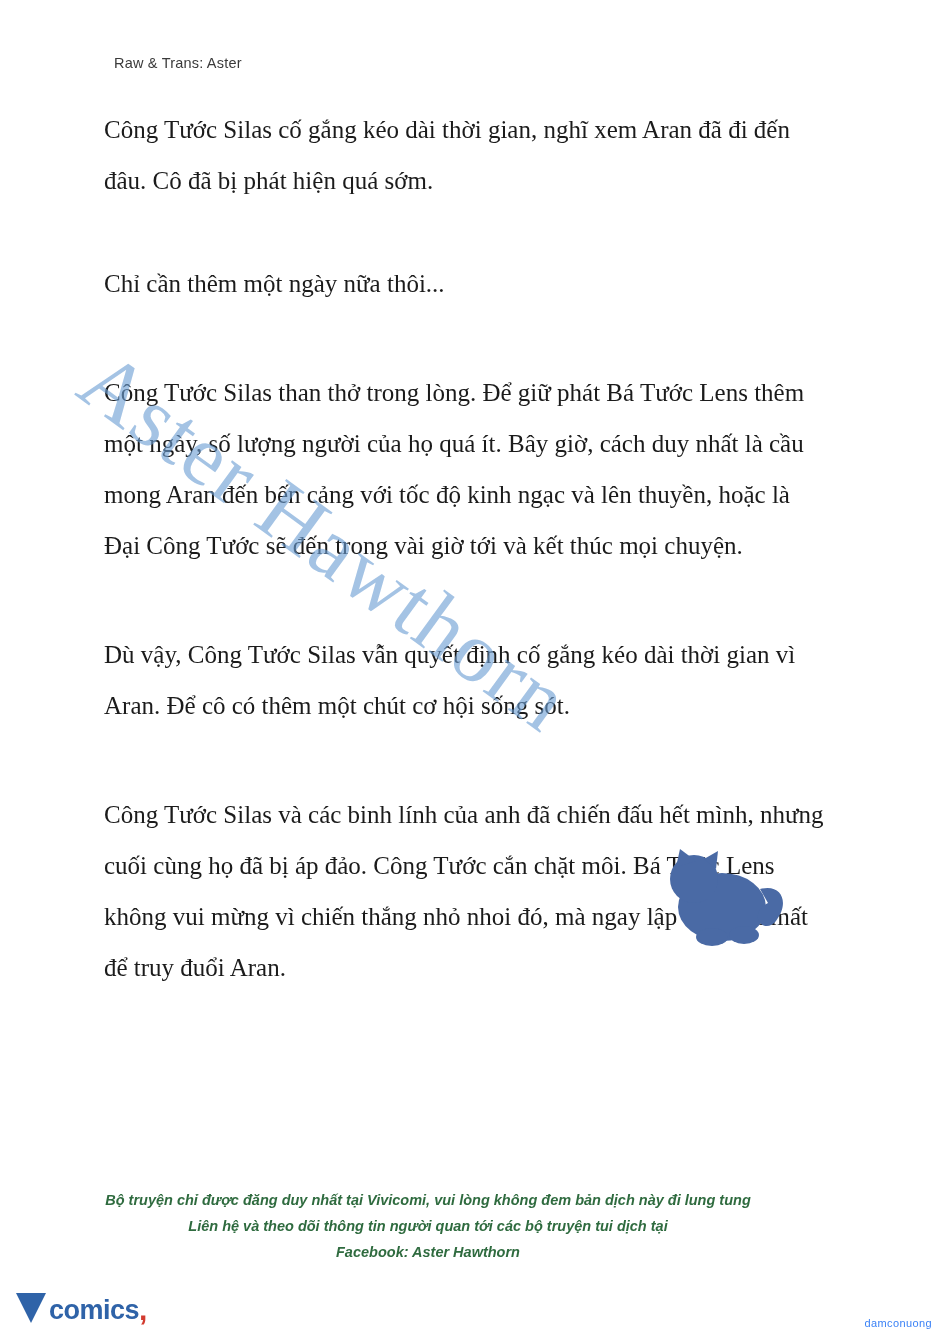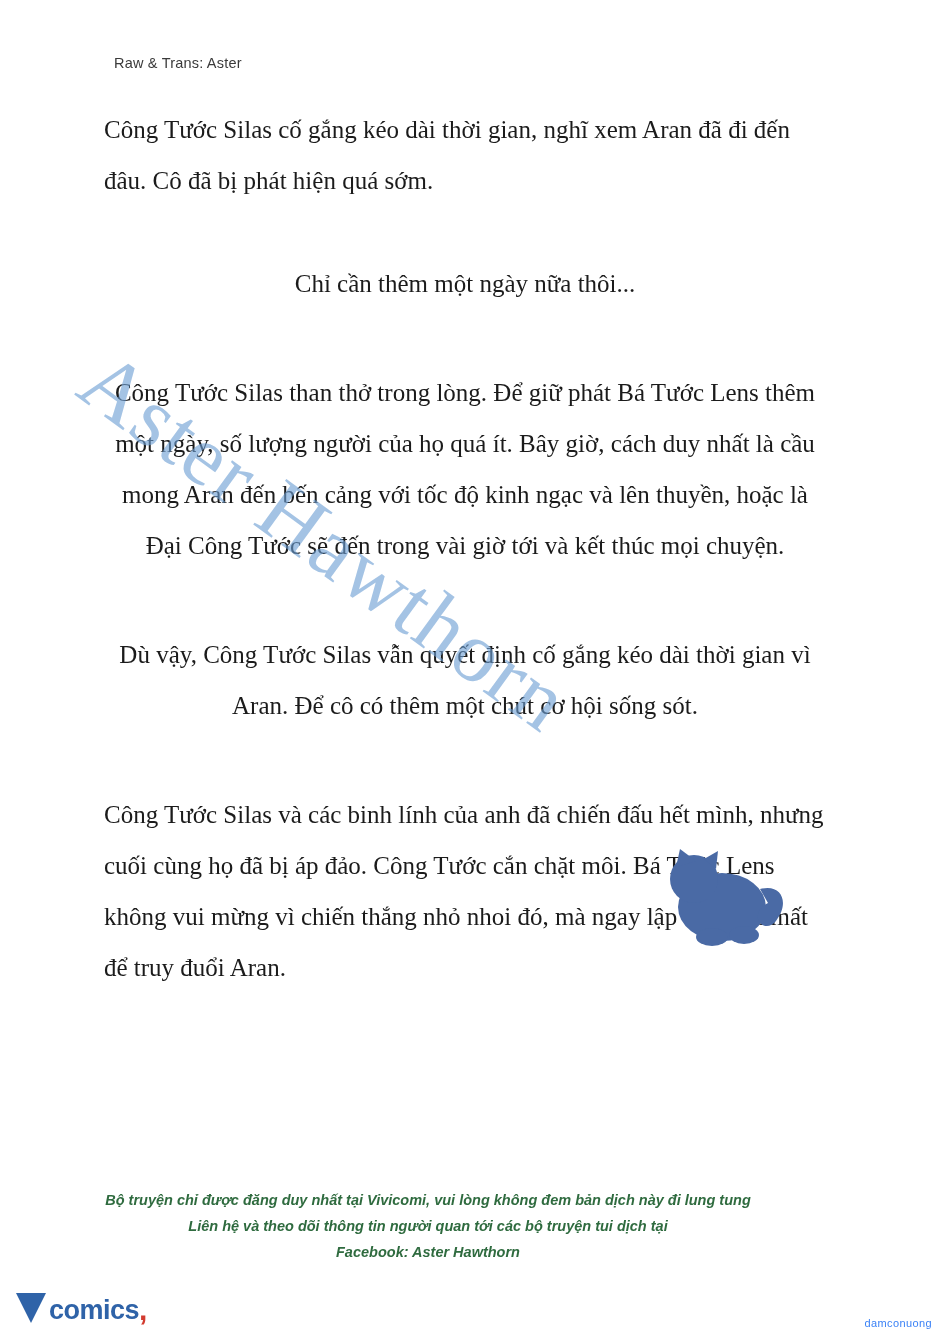--- a/index.html
+++ b/index.html
@@ -42,21 +42,20 @@
   .para {
     font-family: "Liberation Serif", serif;
     font-size: 25px;
     line-height: 51px;
     color: #1b1b1b;
     margin: 0 0 52px 0;
     text-align: left;
   }
   .para.tight {
     margin-bottom: 58px;
-    text-align: center;
   }
 
   
   .watermark-text {
     position: absolute;
     left: 120px;
     top: 330px;
     width: 700px;
     font-family: "Liberation Serif", serif;
     font-size: 86px;

